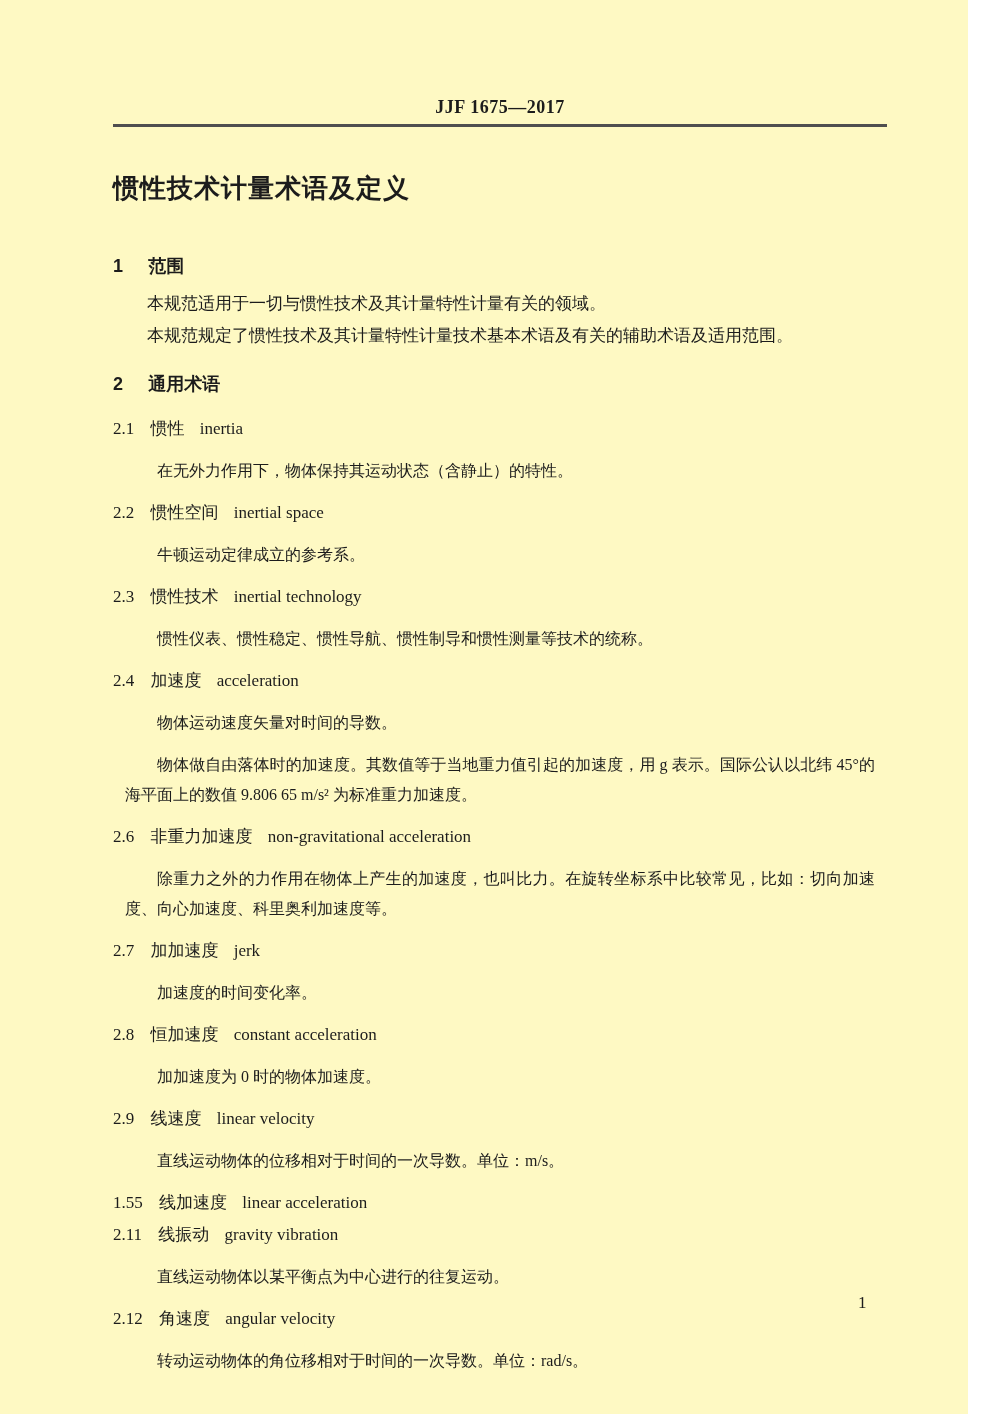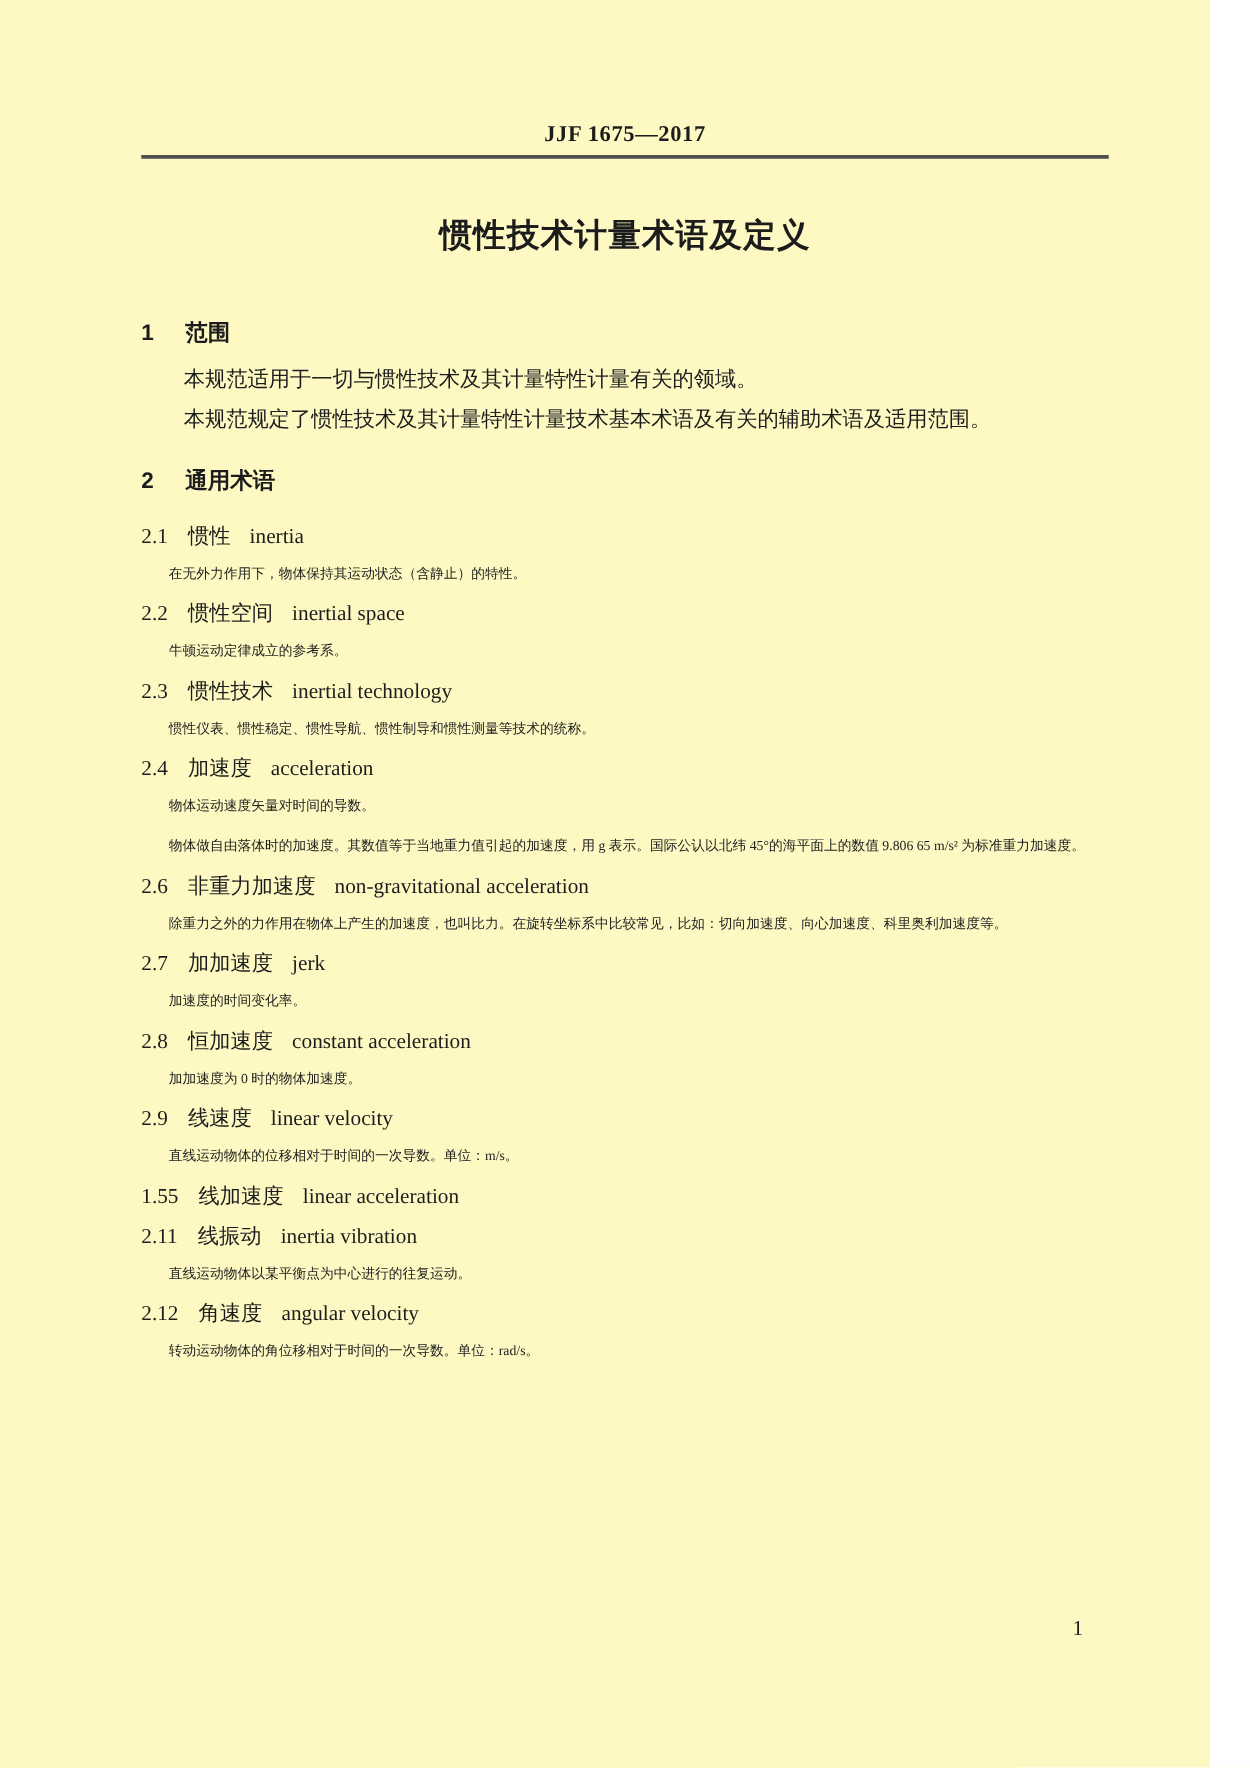--- a/index.html
+++ b/index.html
@@ -30,21 +30,20 @@
     font-weight: bold;
   }
   .header-rule {
     margin-top: 6px;
     height: 3px;
     background: #4f4f4f;
   }
   
   .doc-title {
     margin: 44px 0 10px 0;
-    text-align: center;
     font-family: "Liberation Sans", "DejaVu Sans", sans-serif;
     font-weight: bold;
     font-size: 26px;
     line-height: 34px;
     letter-spacing: 1px;
   }
   
   .sec-head {
     margin: 49px 0 0 0;
     font-family: "Liberation Sans", "DejaVu Sans", sans-serif;
@@ -81,22 +80,22 @@
     font-size: 17px;
     line-height: 30px;
   }
   .t-num {
     margin-right: 0.95em;
   }
   .t-en {
     margin-left: 0.9em;
   }
   .term-def {
-    margin: 0;
-    font-size: 11px;
+    margin: 12px;
+    font-size: 16px;
     line-height: 30px;
     text-indent: 2em;
     text-align: justify;
   }
   
   .page-number {
     position: absolute;
     left: 858px;
     top: 1292px;
     font-size: 17px;
@@ -192,21 +191,21 @@
         </div>
 
         <div class="term">
           <p class="term-head">
             <span class="t-num">1.55</span><span class="t-zh">线加速度</span><span class="t-en">linear acceleration</span>
           </p>
         </div>
 
         <div class="term">
           <p class="term-head">
-            <span class="t-num">2.11</span><span class="t-zh">线振动</span><span class="t-en">inertia vibration</span>
+            <span class="t-num">2.11</span><span class="t-zh">线振动</span><span class="t-en">gravity vibration</span>
           </p>
           <p class="term-def">直线运动物体以某平衡点为中心进行的往复运动。</p>
         </div>
 
         <div class="term">
           <p class="term-head">
             <span class="t-num">2.12</span><span class="t-zh">角速度</span><span class="t-en">angular velocity</span>
           </p>
           <p class="term-def">转动运动物体的角位移相对于时间的一次导数。单位：rad/s。</p>
         </div>

